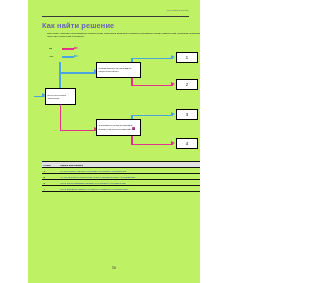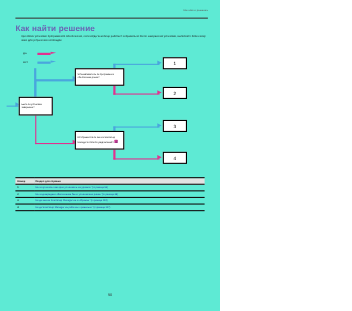--- a/index.html
+++ b/index.html
@@ -3,21 +3,21 @@
 <meta charset="utf-8">
 <style>
   html,body{margin:0;padding:0;}
   body{
     width:200px;height:283px;
     background:#ffffff;
     font-family:"Liberation Sans", sans-serif;
     overflow:hidden;
     position:relative;
   }
-  .page{position:absolute;inset:0;background:#5eead4;}
+  .page{position:absolute;inset:0;background:#bef264;margin-left:28px;}
 
   
   .hdr{
     position:absolute;left:14px;right:11px;top:9px;height:10px;
   }
   .hdr-text{
     position:absolute;right:0;top:0;
     font-size:2.3px;color:#5a5a5a;letter-spacing:.1px;
     white-space:nowrap;
   }

